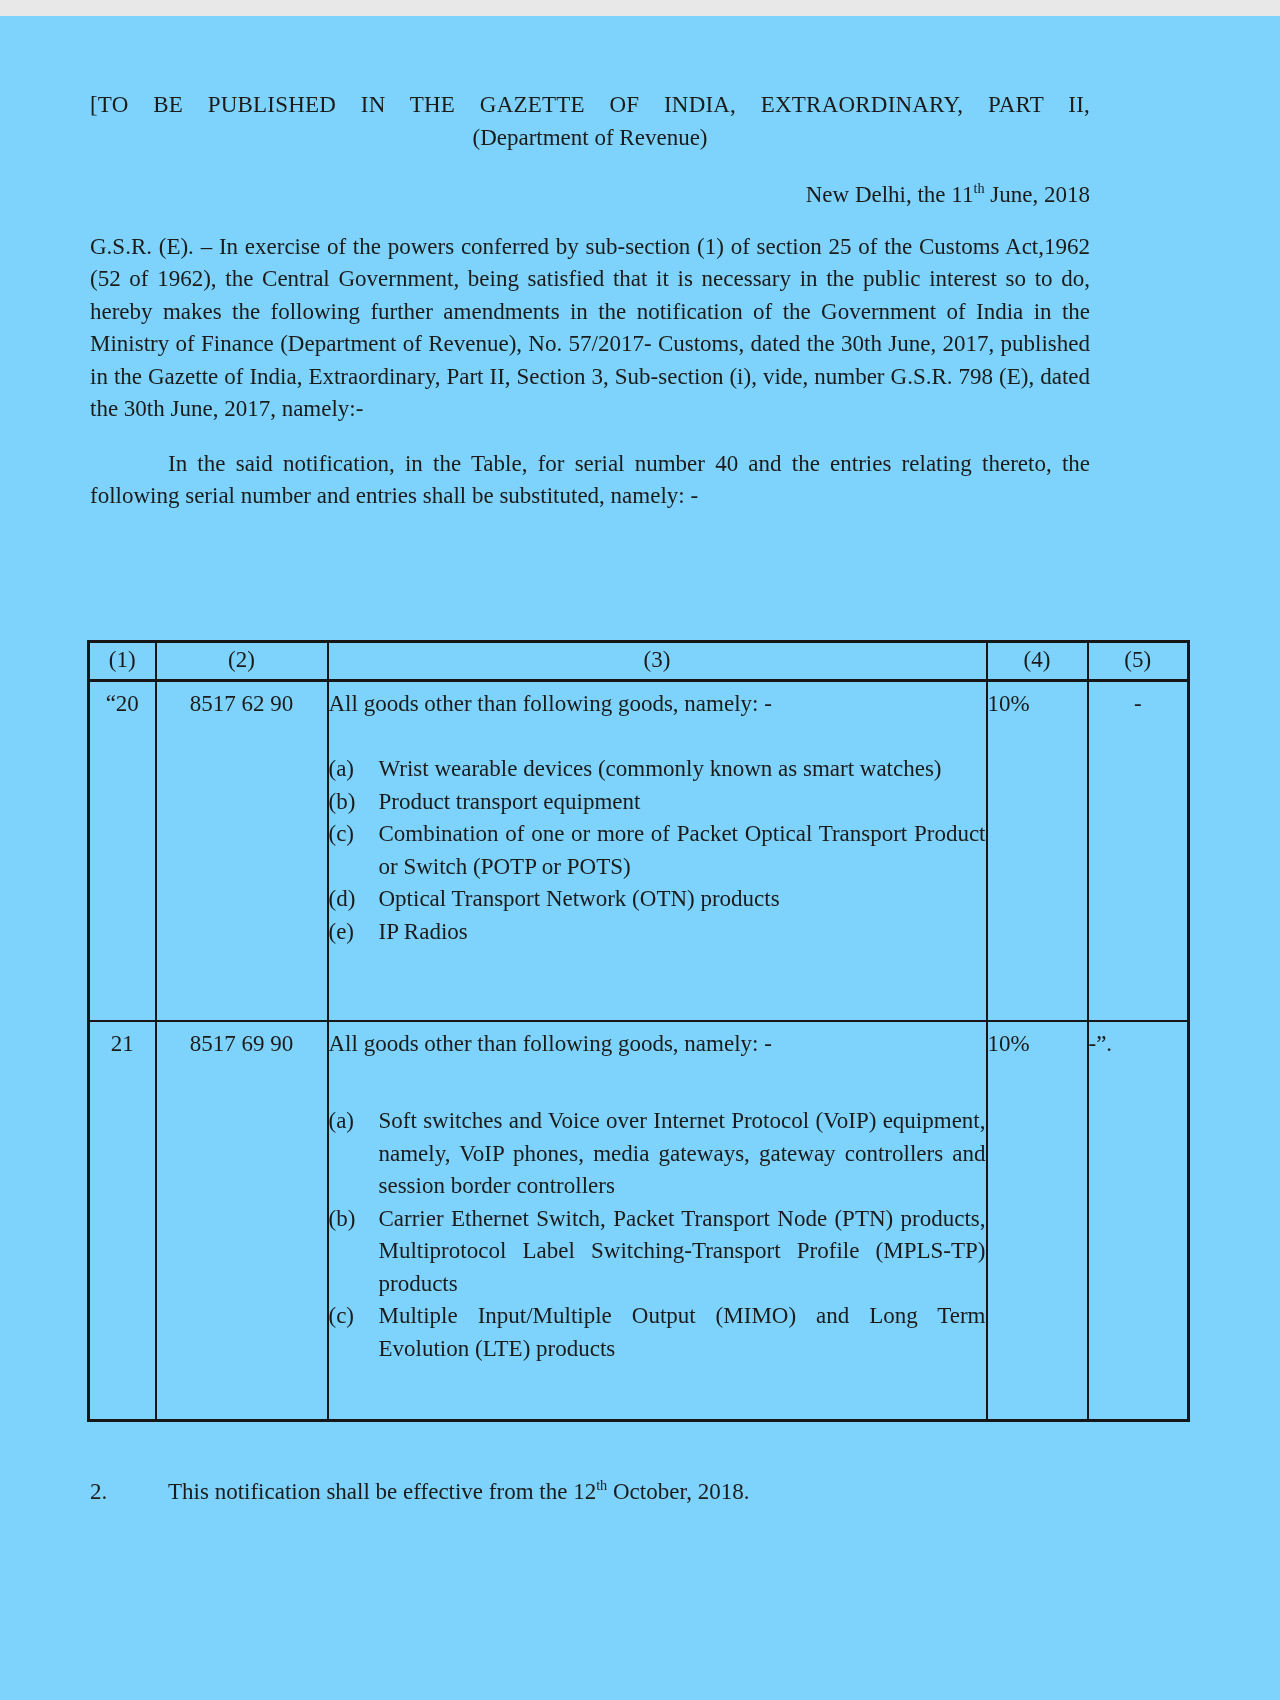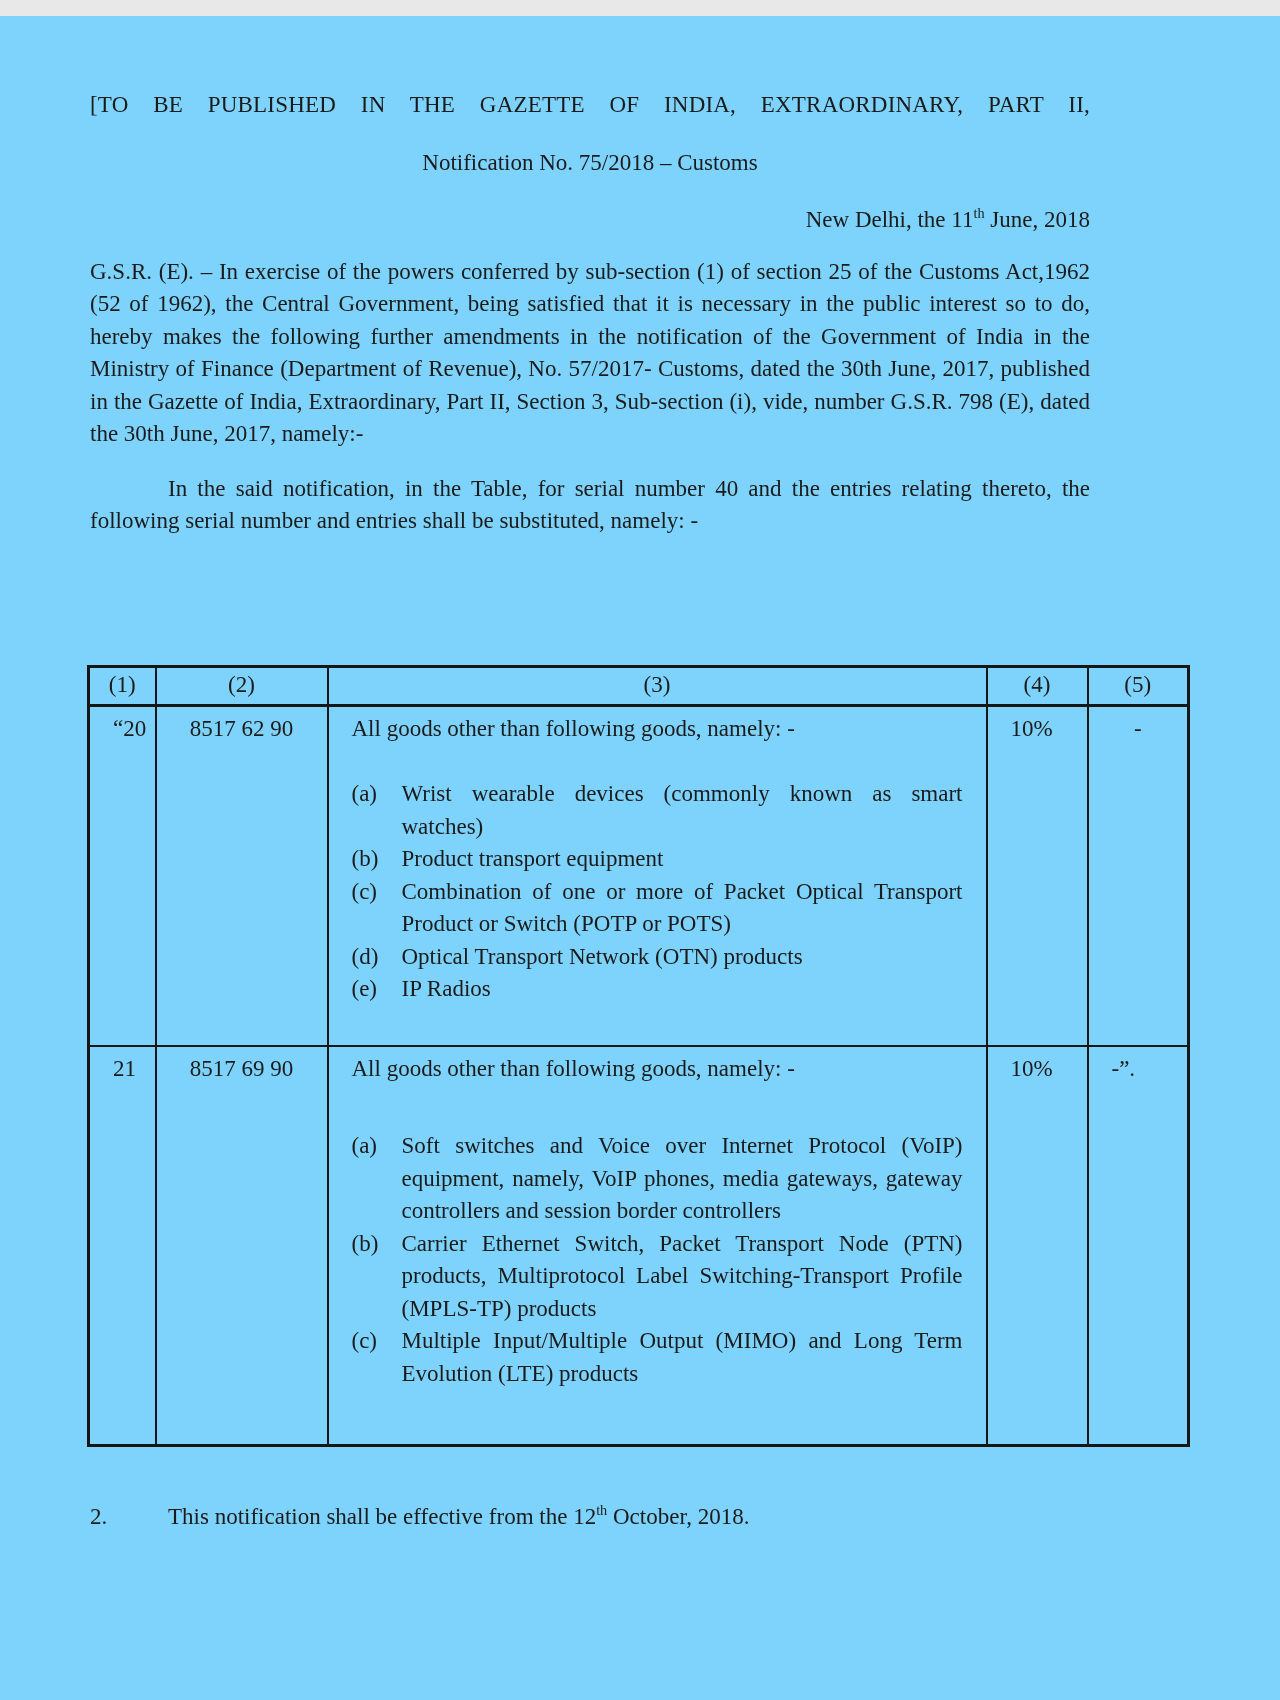--- a/index.html
+++ b/index.html
@@ -46,21 +46,21 @@
   table.customs { border-width: 3px; }
   table.customs th {
     border-bottom-width: 3px;
     font-weight: normal;
     text-align: center;
     height: 36px;
     padding: 0;
   }
   table.customs td {
     vertical-align: top;
-    padding: 6px 23px;
+    padding: 6px 0;
     font-family: Liberation Serif, serif;
   }
   td.h1 { height: 326px; }
   td.h2 { height: 385px; }
   td.serial { text-align: center; padding-left: 2px; padding-right: 2px; }
   td.code { text-align: center; padding-left: 2px; padding-right: 2px; }
   td.desc { padding: 6px 14px 6px 12px; }
   td.rate { padding-left: 12px; }
   td.other-c { text-align: center; }
   td.other-l { padding-left: 14px; }
@@ -74,22 +74,22 @@
 </head>
 <body>
 
 <div class="page">
   <div class="content">
 
     <p class="notice">
       <span class="j-force">[TO BE PUBLISHED IN THE GAZETTE OF INDIA, EXTRAORDINARY, PART II,</span>
     </p>
 
+    <p class="center department">(Department of Revenue)</p>
 
-    <p class="center notif-title">Notification No. 75/2018 – Customs</p>
 
     <p class="right date-line"><span>New Delhi, the 11</span><sup>th</sup><span> June, 2018</span></p>
 
     <p class="j gsr">G.S.R. (E). – In exercise of the powers conferred by sub-section (1) of section 25 of the Customs Act,1962 (52 of 1962), the Central Government, being satisfied that it is necessary in the public interest so to do, hereby makes the following further amendments in the notification of the Government of India in the Ministry of Finance (Department of Revenue), No. 57/2017- Customs, dated the 30th June, 2017, published in the Gazette of India, Extraordinary, Part II, Section 3, Sub-section (i), vide, number G.S.R. 798 (E), dated the 30th June, 2017, namely:-</p>
 
     <p class="j subst">In the said notification, in the Table, for serial number 40 and the entries relating thereto, the following serial number and entries shall be substituted, namely: -</p>
 
     <table class="customs">
       <colgroup>
         <col style="width:67px">

